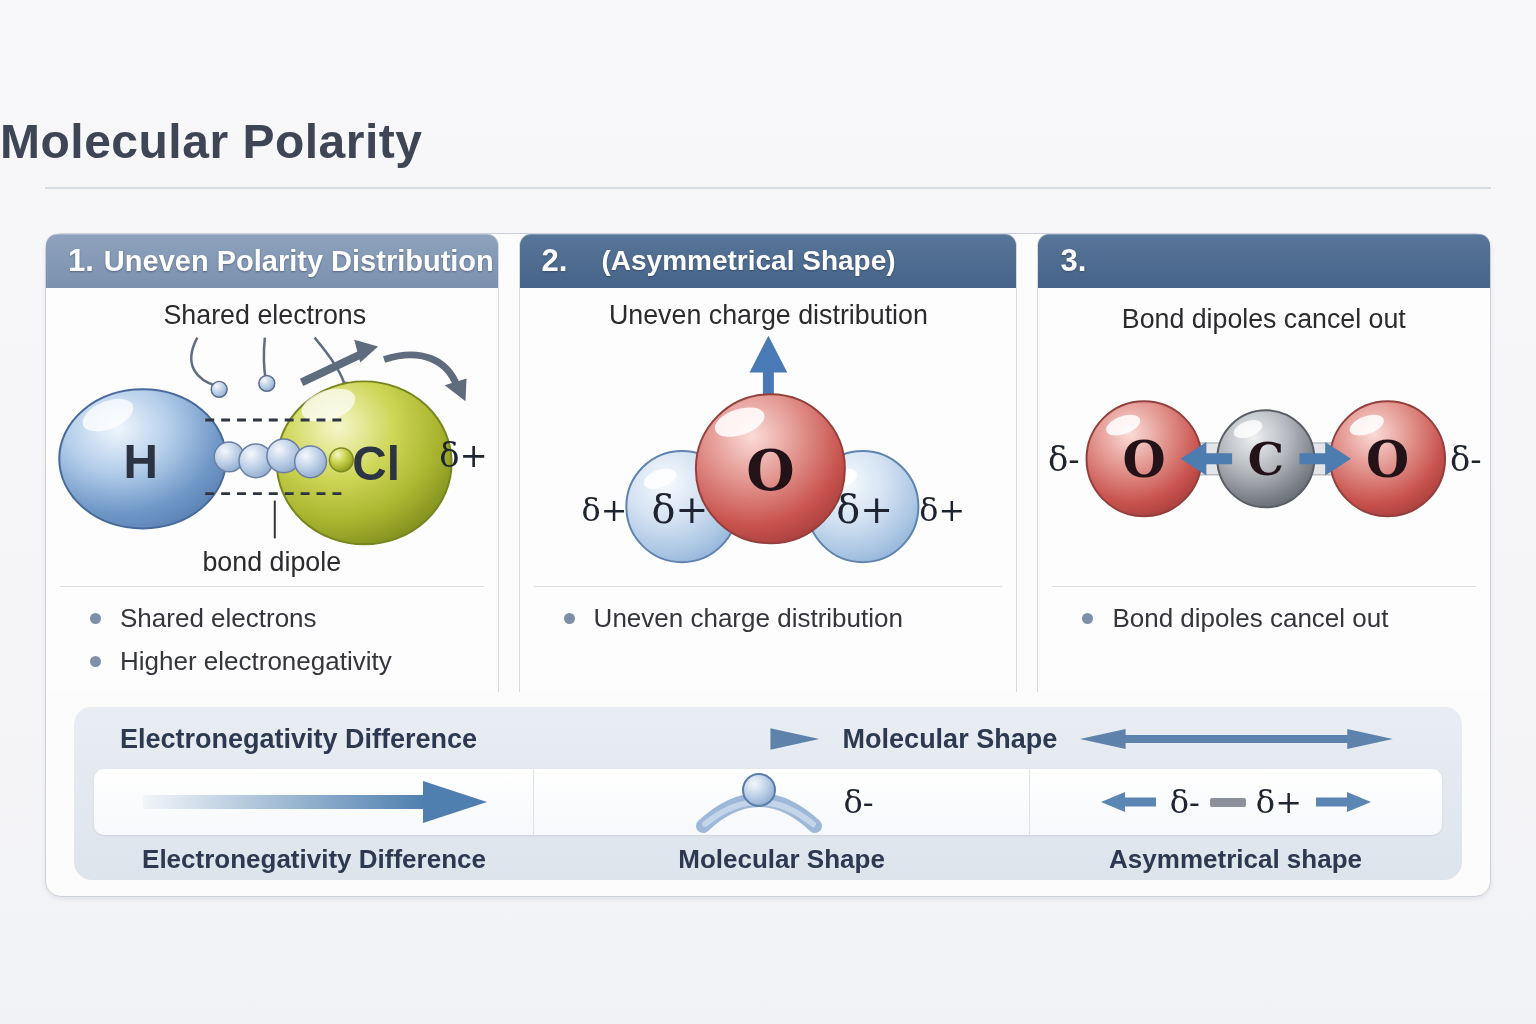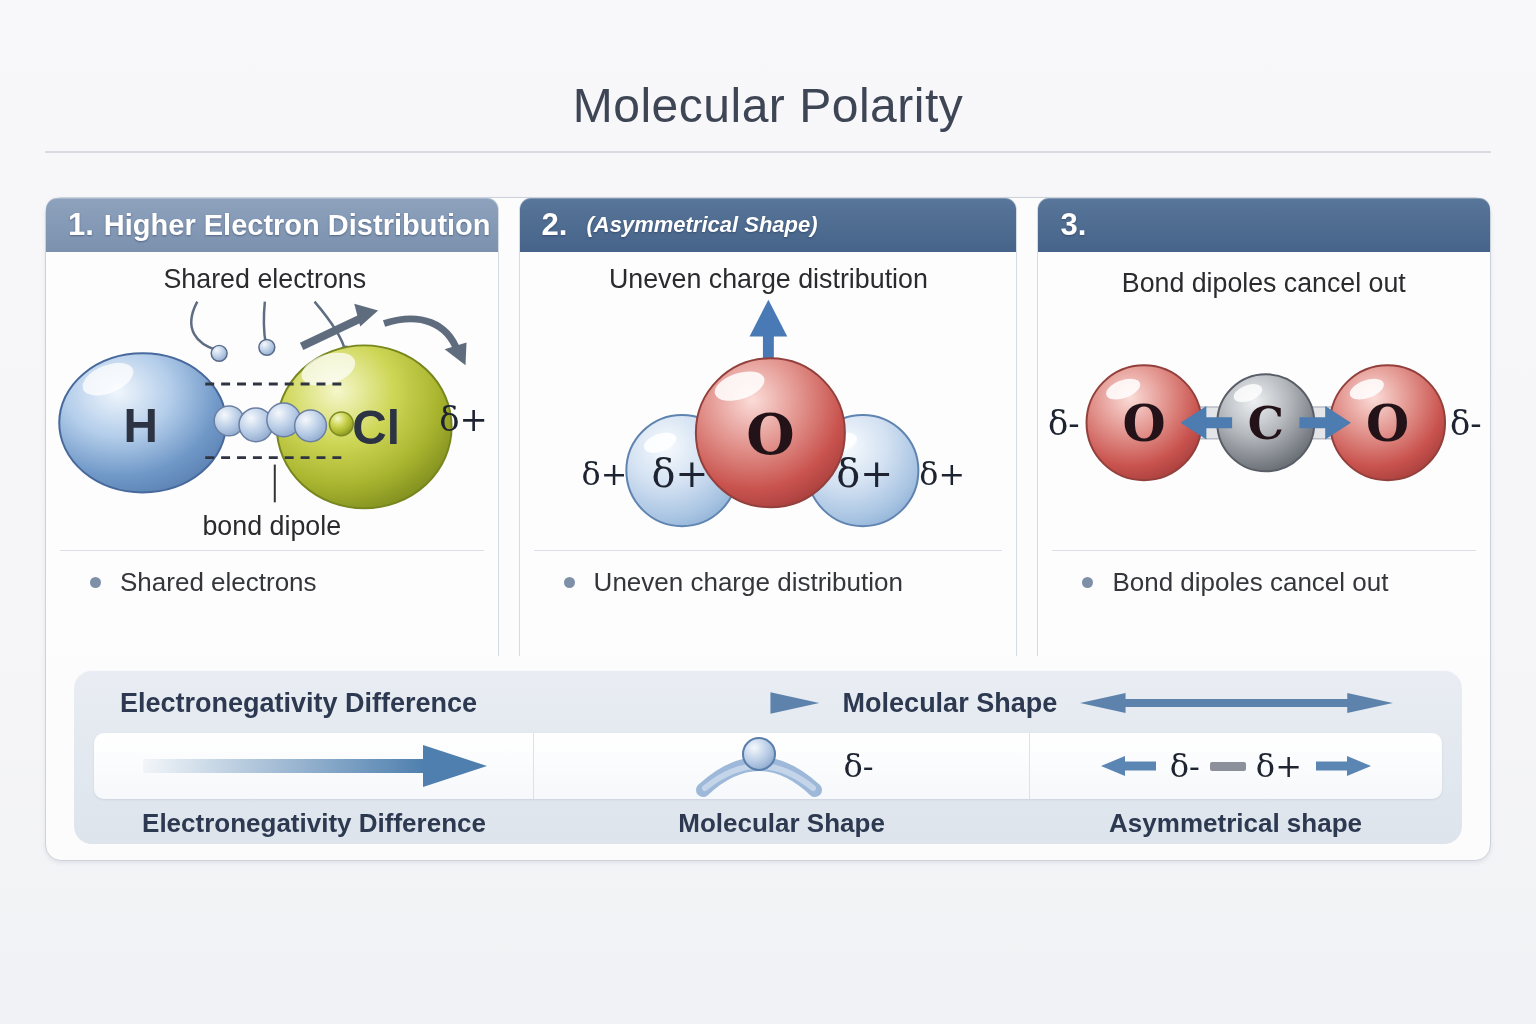--- a/index.html
+++ b/index.html
@@ -3,22 +3,22 @@
 <meta charset="utf-8">
 <style>
   * { margin:0; padding:0; box-sizing:border-box; }
   html,body { width:1536px; height:1024px; overflow:hidden; }
   body {
     background: linear-gradient(180deg,#f8f8fa 0%,#f5f5f8 70%,#f1f2f5 100%);
     font-family:"Liberation Sans", sans-serif;
     color:#2f2f33;
   }
   .page-title {
-    margin-top:78px; text-align:center;
-    font-size:48px; font-weight:400; letter-spacing:.5px;
+    margin-top:114px; 
+    font-size:48px; font-weight:700; letter-spacing:.5px;
     color:#3e4656;
   }
   .title-divider {
     margin:18px 45px 0; border:none; border-top:2px solid #d8dbe2;
   }
   .card {
     margin:44px 45px 0; height:664px;
     background:#fcfcfd; border:1px solid #ccd2dc; border-radius:16px;
     box-shadow:0 2px 4px rgba(90,100,130,.12);
     padding:0; position:relative;
@@ -32,21 +32,21 @@
   .panel-header {
     height:54px; display:flex; align-items:center;
     padding-left:22px; border-radius:11px 11px 0 0;
     color:#fff; font-weight:700; font-size:29px;
     text-shadow:0 1px 2px rgba(30,45,70,.45);
     box-shadow:inset 0 1px 0 rgba(255,255,255,.25);
   }
   .panel.p1 .panel-header { background:linear-gradient(180deg,#8ea2bd,#7b91ae); }
   .panel.p2 .panel-header, .panel.p3 .panel-header { background:linear-gradient(180deg,#587699,#466389); }
   .hdr-num { margin-right:10px; font-size:31px; }
-  .hdr-sub { margin-left:9px; font-size:22px; font-weight:700;font-style:italic; }
+  .hdr-sub { margin-left:24px; font-size:28px; font-weight:700; }
   .diagram { height:298px; position:relative; }
   .diagram svg { position:absolute; inset:0; width:100%; height:100%; }
   .panel-divider { border:none; border-top:1px solid #dcdfe5; margin:0 14px; }
   .bullets { list-style:none; padding:16px 10px 0 44px; }
   .bullets li {
     position:relative; padding-left:30px; margin-bottom:12px;
     font-size:26px; color:#35363b;
   }
   .bullets li::before {
     content:""; position:absolute; left:0; top:10px;
@@ -139,21 +139,21 @@
 
 <h1 class="page-title">Molecular Polarity</h1>
 <hr class="title-divider">
 
 <div class="card">
   <div class="columns">
 
     <section class="panel p1">
       <header class="panel-header">
         <span class="hdr-num">1.</span>
-        <span>Higher Electron Distribution</span>
+        <span>Uneven Polarity Distribution</span>
       </header>
       <div class="diagram">
         <svg viewBox="0 0 450 300" preserveAspectRatio="xMidYMid meet">
           <text class="dlabel" x="218" y="36" text-anchor="middle">Shared electrons</text>
           <path d="M150,50 C135,78 150,93 170,99" fill="none" stroke="#5f6d83" stroke-width="2.5"></path>
           <path d="M218,50 C216,70 217,82 219,93" fill="none" stroke="#5f6d83" stroke-width="2.5"></path>
           <path d="M268,50 C285,70 296,86 299,100" fill="none" stroke="#5f6d83" stroke-width="2.5"></path>
           <circle cx="172" cy="102" r="8" fill="url(#gBead)" stroke="#5a6a88" stroke-width="1.5"></circle>
           <circle cx="220" cy="96" r="8" fill="url(#gBead)" stroke="#5a6a88" stroke-width="1.5"></circle>
           <circle cx="300" cy="103" r="8" fill="url(#gBead)" stroke="#5a6a88" stroke-width="1.5"></circle>
@@ -175,20 +175,21 @@
           <text class="atom-sans" x="93" y="191" text-anchor="middle" font-size="48">H</text>
           <text class="atom-sans" x="330" y="193" text-anchor="middle" font-size="48" fill="#333a28">Cl</text>
           <line x1="228" y1="214" x2="228" y2="252" stroke="#333" stroke-width="2"></line>
           <text class="dlabel" x="225" y="285" text-anchor="middle" font-size="29">bond dipole</text>
           <text class="delta-t" x="418" y="180" text-anchor="middle" font-size="34">δ+</text>
         </svg>
       </div>
       <hr class="panel-divider">
       <ul class="bullets">
         <li>Shared electrons</li>
+        <li>Higher electronegativity</li>
       </ul>
     </section>
 
     <section class="panel p2">
       <header class="panel-header">
         <span class="hdr-num">2.</span>
         <span class="hdr-sub">(Asymmetrical Shape)</span>
       </header>
       <div class="diagram">
         <svg viewBox="0 0 494 300" preserveAspectRatio="xMidYMid meet">

